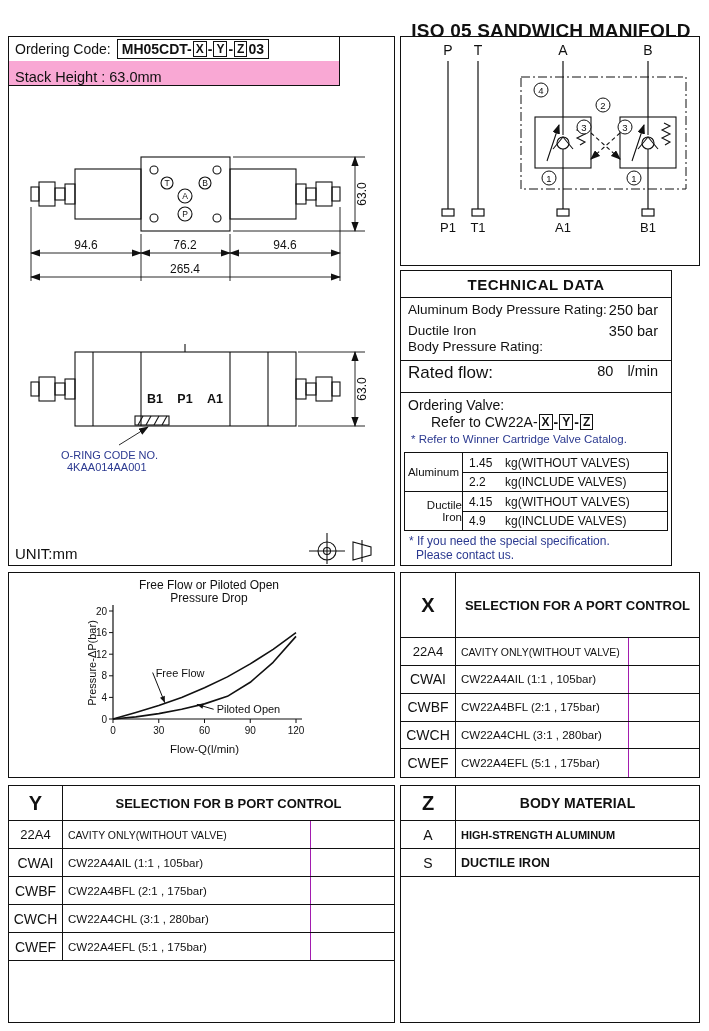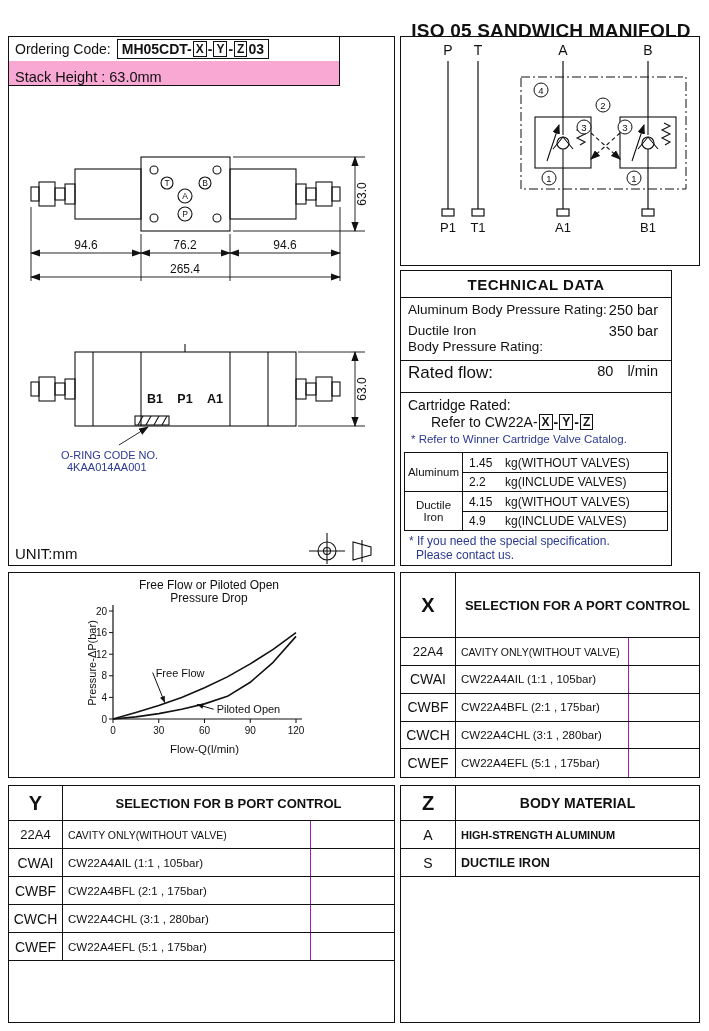--- a/index.html
+++ b/index.html
@@ -26,21 +26,21 @@
   .td-value{font-size:14.5px}
   .hr{position:absolute;left:0;right:0;border-top:1px solid #111}
   .cart-title{position:absolute;left:7px;font-size:14px}
   .cart-refer{position:absolute;left:30px;font-size:14px;display:flex;align-items:flex-start}
   .blue{color:#2b3990}
   .cart-note{position:absolute;left:10px;font-size:11.5px}
   .wt{position:absolute;left:3px;right:3px;border:1px solid #111}
   .wt-row{display:flex}
   .wt-row + .wt-row{border-top:1px solid #111}
   .wt-mat{width:58px;border-right:1px solid #111;display:flex;align-items:center;
-    justify-content:center;font-size:11.5px;text-align:center}
+    justify-content:center;font-size:11.5px;text-align:right}
   .wt-vals{flex:1}
   .wt-line{display:flex;align-items:center;height:19px;padding:0 6px;font-size:12px}
   .wt-line + .wt-line{border-top:1px solid #111}
   .wt-num{display:inline-block;width:36px}
   .foot-note{position:absolute;left:8px;font-size:12px;line-height:14px}
   
   .chart-title{position:absolute;left:95px;top:6px;width:210px;text-align:center;
     font-size:12px;line-height:13px}
   .ylabel{position:absolute;left:18px;top:84px;width:130px;text-align:center;font-size:11px;
     transform:rotate(-90deg)}
@@ -284,21 +284,21 @@
   <div class="hr" style="top:89px"></div>
 
   <div class="td-row" style="top:92px;height:27px">
     <span style="font-size:17px">Rated flow:</span>
     <span class="td-value">
       <span>80</span><span style="margin-left:14px">l/min</span>
     </span>
   </div>
   <div class="hr" style="top:121px"></div>
 
-  <div class="cart-title" style="top:126px">Cartridge Rated:</div>
+  <div class="cart-title" style="top:126px">Ordering Valve:</div>
   <div class="cart-refer" style="top:143px">
     <span>Refer to CW22A-</span>
       <span class="codebox">X</span>
       <span class="dash">-</span>
       <span class="codebox">Y</span>
       <span class="dash">-</span>
       <span class="codebox">Z</span>
   </div>
   <div class="cart-note blue" style="top:162px">* Refer to Winner Cartridge Valve Catalog.</div>
 

